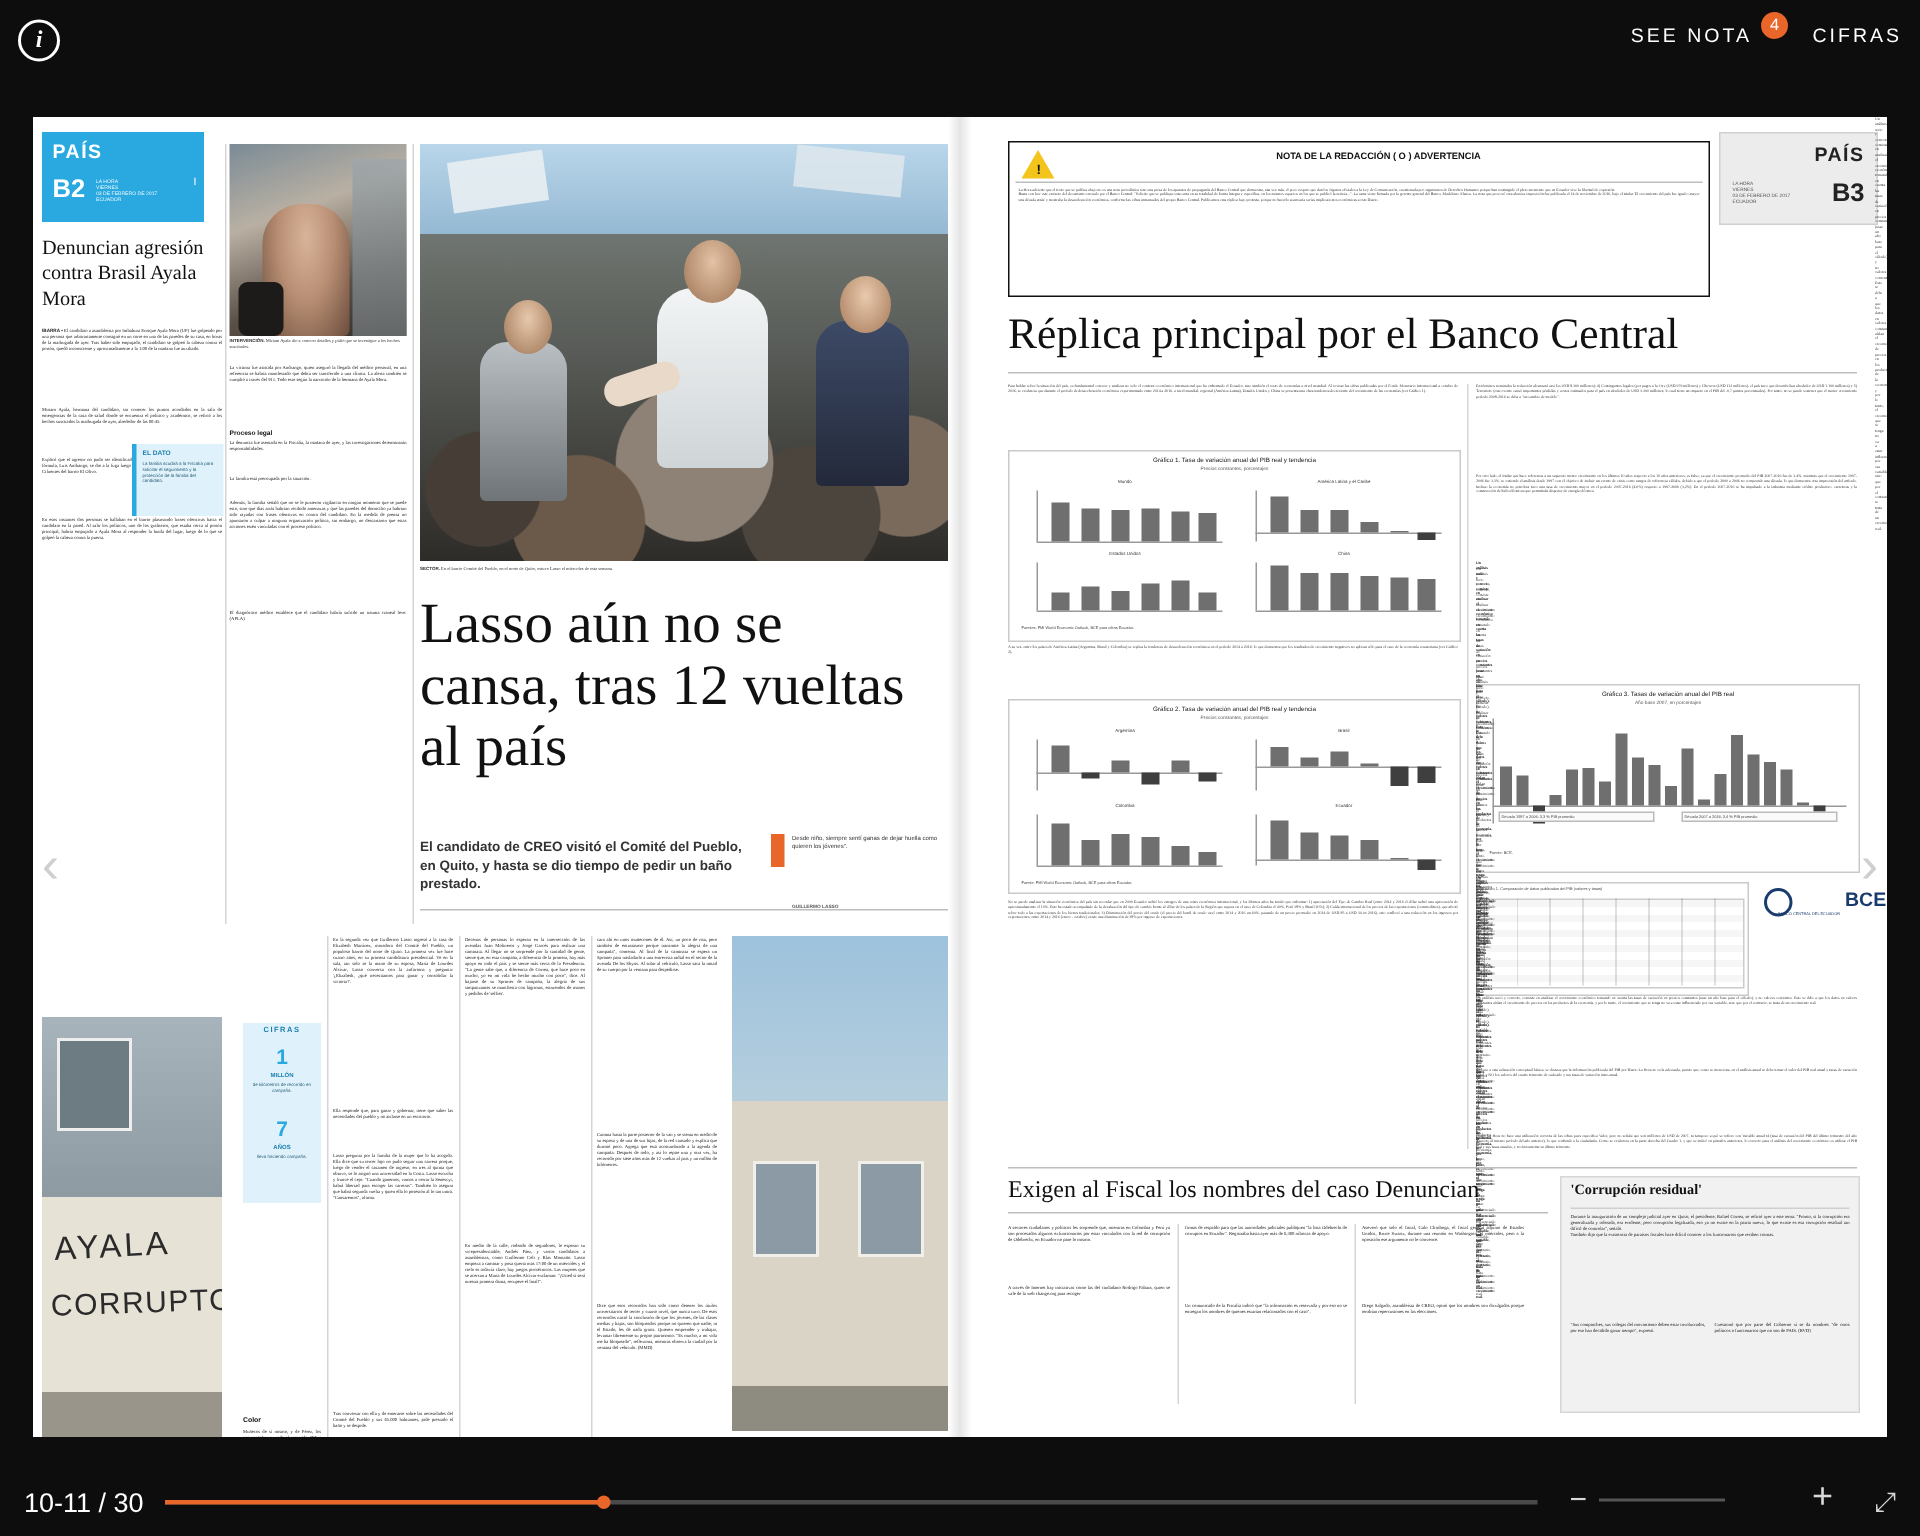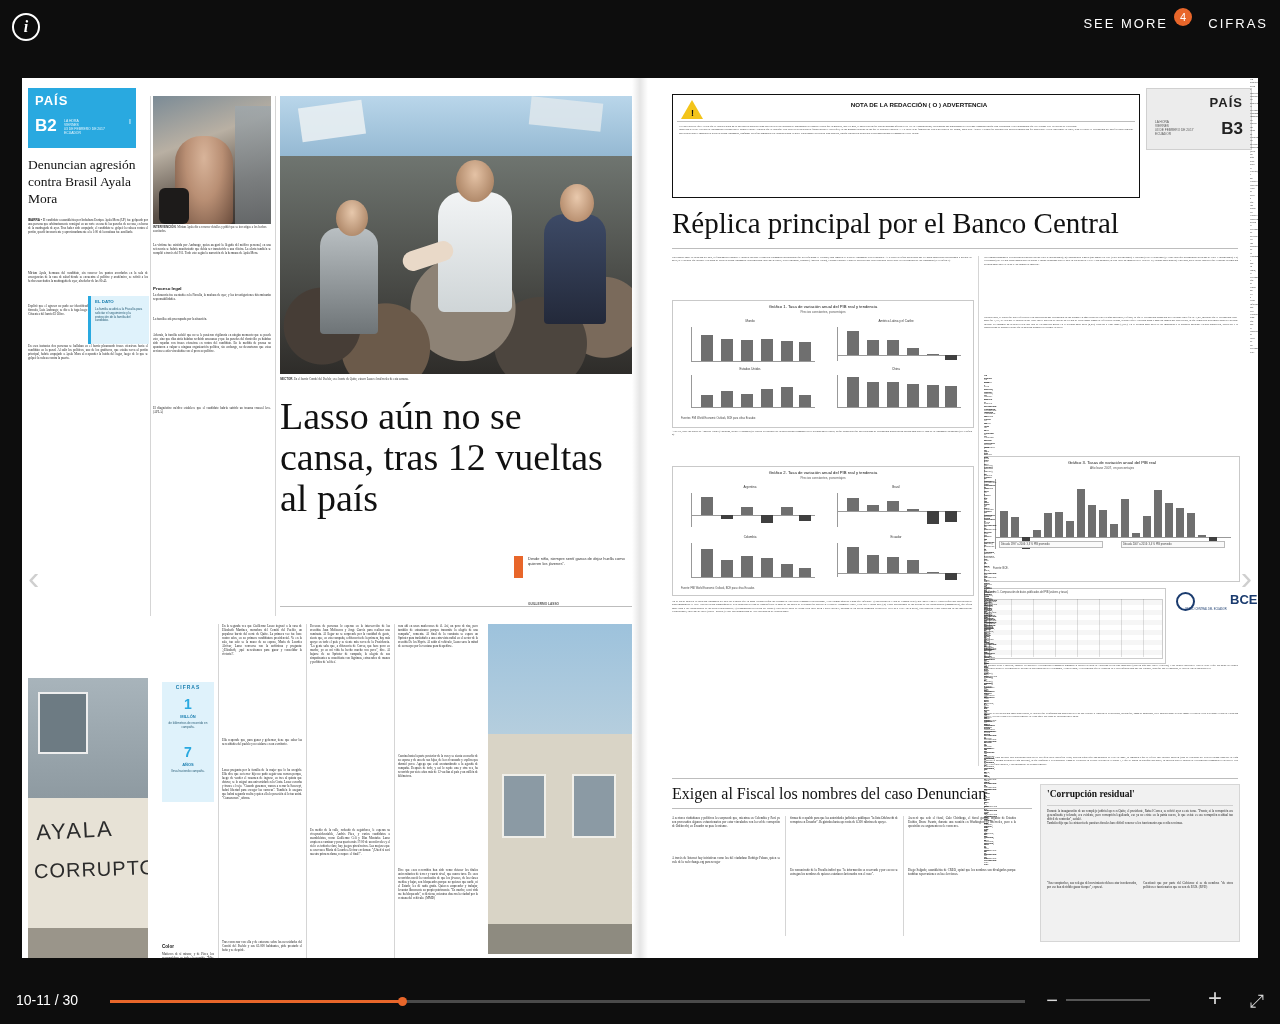--- a/index.html
+++ b/index.html
@@ -48,21 +48,21 @@
   .nav-arrow{
     position:absolute;top:480px;color:#cfcfcf;font-size:34px;font-family:"Liberation Sans",sans-serif;
   }
   .nav-left{left:6px;}
   .nav-right{right:6px;}
   
   .bottombar{
     position:absolute;left:0;bottom:0;width:1280px;height:46px;background:#0d0d0d;color:#fff;
   }
   .pageno{
-    position:absolute;left:16px;top:14px;font-family:"Liberation Sans",sans-serif;font-size:14px;color:#fff;
+    position:absolute;left:16px;top:14px;font-family:"Liberation Sans",sans-serif;font-size:18px;color:#fff;
   }
   .scrub{
     position:absolute;left:110px;top:22px;width:915px;height:3px;background:#4a4a4a;
   }
   .scrub-fill{position:absolute;left:0;top:0;height:3px;width:295px;background:#e8662a;}
   .scrub-knob{position:absolute;left:288px;top:-3px;width:9px;height:9px;border-radius:50%;background:#e8662a;}
   .tool{position:absolute;top:12px;font-family:"Liberation Sans",sans-serif;color:#d8d8d8;font-size:20px;line-height:20px;}
   .t-minus{right:222px;}
   .t-zoombar{position:absolute;right:130px;top:21px;width:84px;height:2px;background:#555;}
   .t-plus{right:58px;font-size:24px;top:10px;}
@@ -88,21 +88,21 @@
   .axis{position:absolute;background:#999;height:1px;}
   .vaxis{position:absolute;background:#999;width:1px;}
   .lbl{position:absolute;font-family:"Liberation Sans",sans-serif;font-size:2.6px;color:#444;}
   .lblc{position:absolute;font-family:"Liberation Sans",sans-serif;font-size:3.0px;color:#333;text-align:center;}
 </style>
 </head>
 <body>
 
 <div class="topbar">
   <div class="info-icon">i</div>
-  <div class="see-more k">SEE MORE</div>
+  <div class="see-more k">SEE NOTA</div>
   <div class="badge">4</div>
   <div class="share k">CIFRAS</div>
 </div>
 
 <div class="spread">
 
   <div class="page page-left">
 
     <div class="masthead-box" style="left:6px;top:10px;width:108px;height:60px;">
       <div class="k" style="position:absolute;left:7px;top:5px;font-size:13px;font-weight:bold;letter-spacing:1px;">PAÍS</div>
@@ -169,20 +169,21 @@
 
       <div style="position:absolute;left:40px;top:132px;width:58px;height:106px;background:linear-gradient(180deg,#b9bfc2,#6e7477);border-radius:18px 18px 4px 4px;"></div>
       <div style="position:absolute;left:56px;top:104px;width:32px;height:36px;background:radial-gradient(ellipse at 50% 35%,#e7c8ac,#9d7454);border-radius:50%;"></div>
     </div>
     <div class="cap" style="position:absolute;left:258px;top:300px;width:352px;">
       <span class="k" style="font-weight:bold;">SECTOR.</span>
       <span>En el barrio Comité del Pueblo, en el norte de Quito, estuvo Lasso el miércoles de esta semana.</span>
     </div>
 
     <div class="hl" style="position:absolute;left:258px;top:318px;width:340px;font-size:38px;line-height:41px;">Lasso aún no se cansa, tras 12 vueltas al país</div>
+    <div class="k" style="position:absolute;left:258px;top:480px;width:220px;font-size:9px;line-height:12.5px;font-weight:bold;color:#333;">El candidato de CREO visitó el Comité del Pueblo, en Quito, y hasta se dio tiempo de pedir un baño prestado.</div>
 
     <div style="position:absolute;left:492px;top:478px;width:118px;">
       <div style="position:absolute;left:0;top:0;width:9px;height:22px;background:#e8662a;"></div>
       <div class="k" style="position:absolute;left:14px;top:0;width:100px;font-size:4.0px;line-height:5px;color:#333;">Desde niño, siempre sentí ganas de dejar huella como quieren los jóvenes".</div>
       <div class="k" style="position:absolute;left:14px;top:46px;font-size:3.2px;font-weight:bold;color:#555;">GUILLERMO LASSO</div>
     </div>
 
     <div class="rule" style="left:258px;top:528px;width:352px;"></div>
 
     <div class="photo" style="left:6px;top:600px;width:120px;height:300px;background:linear-gradient(180deg,#cfd5d9 0%,#b9c0c4 30%,#cfc9bd 60%,#8d8d86 100%);">

